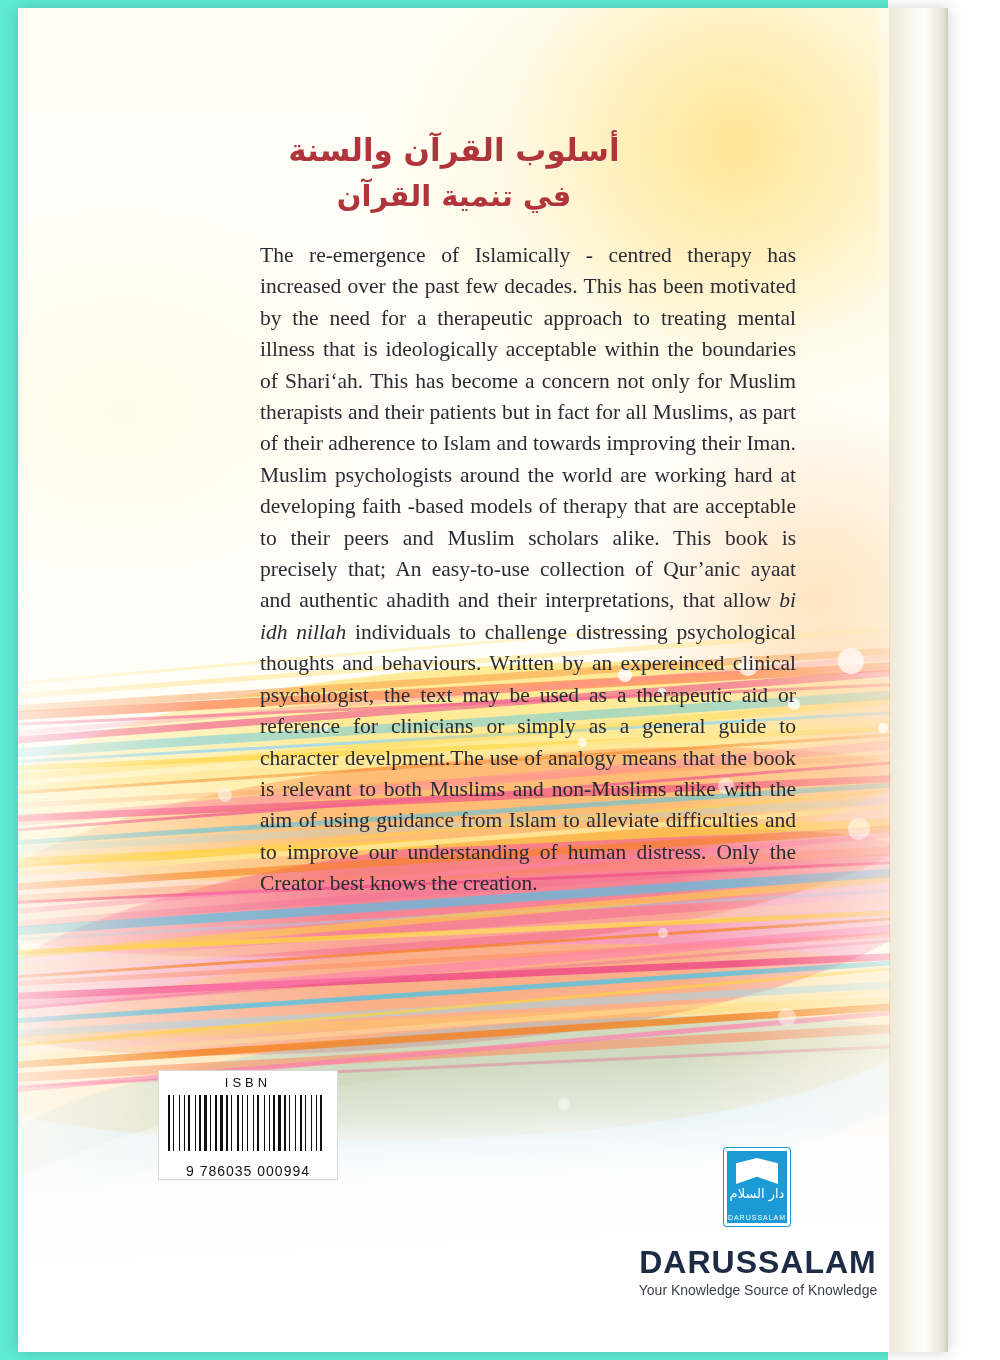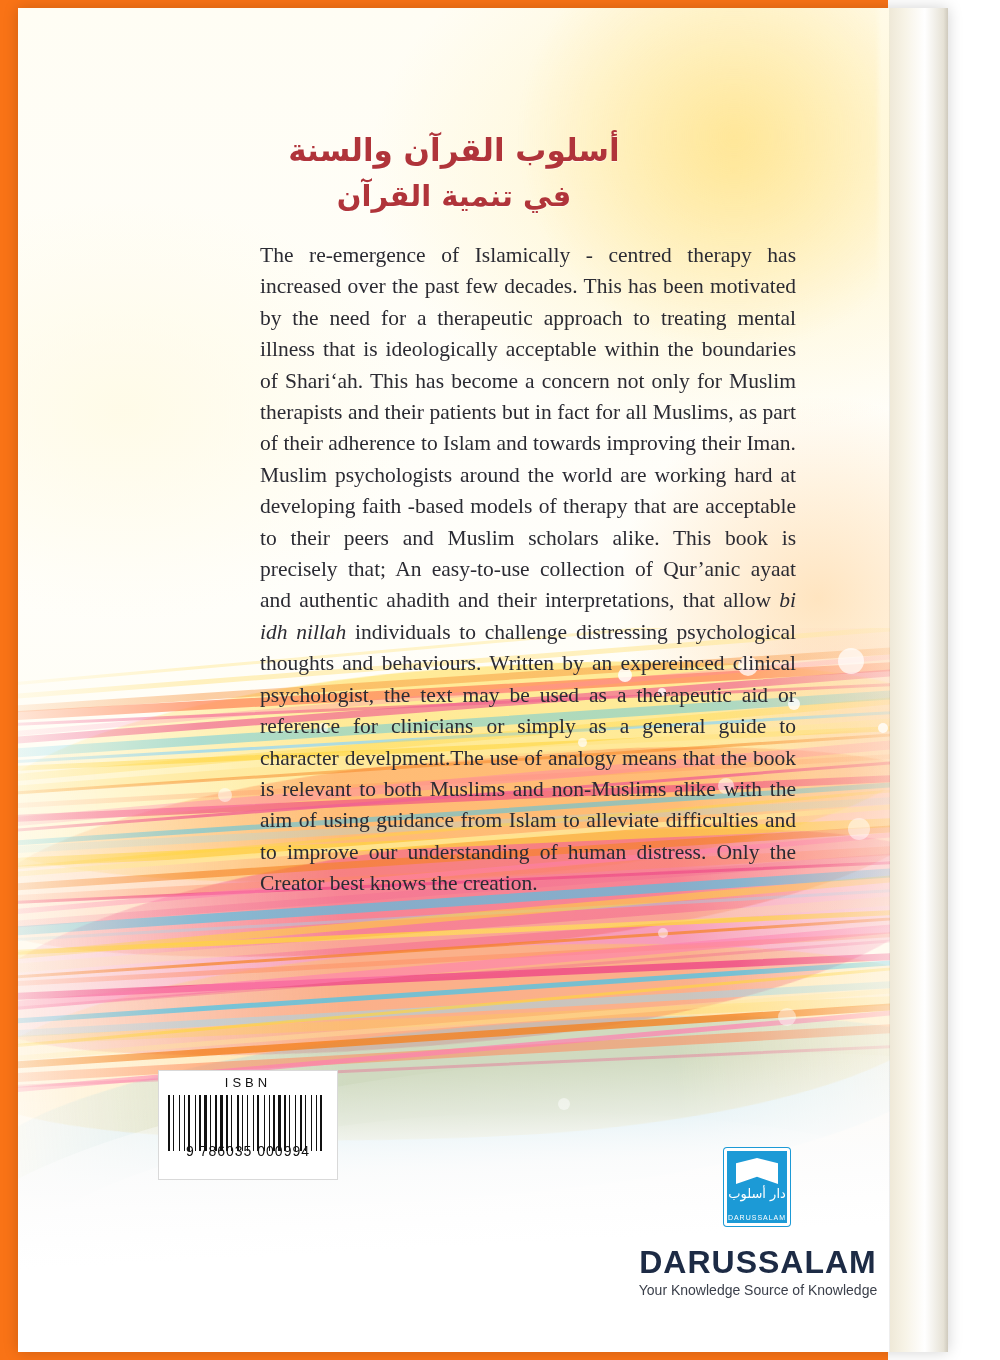--- a/index.html
+++ b/index.html
@@ -4,21 +4,21 @@
 <style>
   html,body{margin:0;padding:0;}
   body{
     width:1000px;height:1360px;
     background:#ffffff;
     font-family:"Liberation Serif", serif;
     overflow:hidden;
   }
   .photo{
     position:absolute;left:0;top:0;width:888px;height:1360px;
-    background:#f97316;
+    background:#5eead4;
   }
   
   .book{
     position:absolute;left:18px;top:8px;width:930px;height:1344px;
     background:#fffefb;
     box-shadow:0 0 14px rgba(0,0,0,0.18);
     overflow:hidden;
   }
   
   .spine{
@@ -113,21 +113,21 @@
   .barcode-label{
     position:absolute;left:0;right:0;top:4px;text-align:center;
     font-family:"Liberation Sans", sans-serif;font-size:13px;color:#111;letter-spacing:4px;
   }
   .bars{
     position:absolute;left:9px;right:9px;top:24px;height:56px;
     display:flex;align-items:stretch;gap:0;
   }
   .bars i{display:block;background:#111;height:100%;}
   .barcode-num{
-    position:absolute;left:0;right:0;bottom:20px;text-align:center;
+    position:absolute;left:0;right:0;bottom:0;text-align:center;
     font-family:"Liberation Sans", sans-serif;font-size:14px;color:#111;letter-spacing:1px;
   }
 
   
   .logo-mark{
     position:absolute;left:706px;top:1140px;width:66px;height:78px;
     background:#1c9ad6;border-radius:3px;
     box-shadow:inset 0 0 0 3px #ffffff, 0 0 0 1px #1c9ad6;
     overflow:hidden;
   }
@@ -374,21 +374,21 @@
           <i style="width: 2px; background: rgb(17, 17, 17);"></i>
           <i style="width: 1px; background: transparent;"></i>
           <i style="width: 3px; background: transparent;"></i>
           <i style="width: 1px; background: transparent;"></i>
         </div>
       <div class="barcode-num">9 786035 000994</div>
     </div>
 
     <div class="logo-mark">
       <div class="book-icon"></div>
-      <div class="ar">دار أسلوب</div>
+      <div class="ar">دار السلام</div>
       <div class="en">DARUSSALAM</div>
     </div>
 
     <div class="brand">DARUSSALAM</div>
     <div class="tagline">Your Knowledge Source of Knowledge</div>
 
   </div>
 </div>
 
 </body></html>

